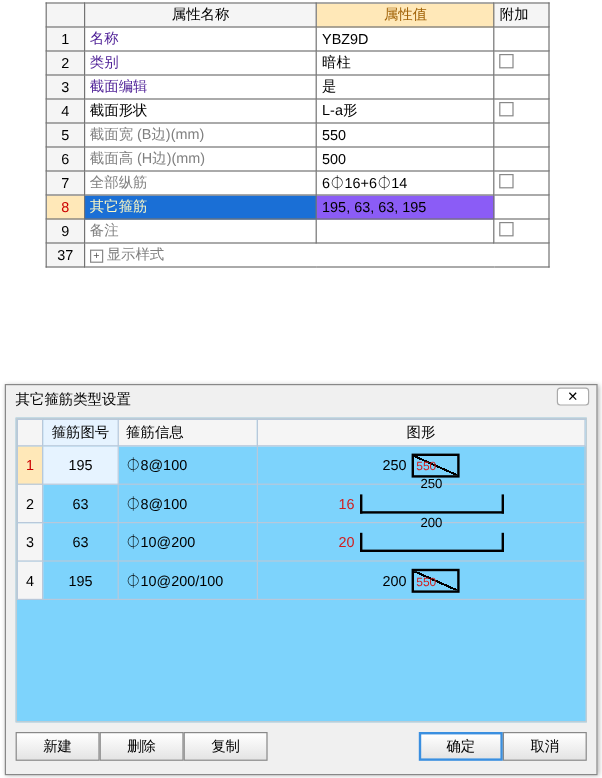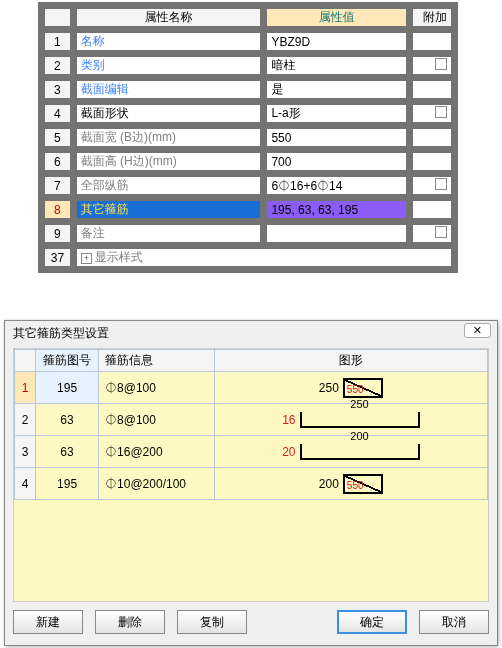--- a/index.html
+++ b/index.html
@@ -15,46 +15,46 @@
   }
   .prop-table {
     position: absolute;
     top: 2px;
     left: 38px;
     width: 420px;
     border-collapse: collapse;
     background: #fff;
   }
   .prop-table th, .prop-table td {
-    border: 7px solid #737373;
+    border: 1px solid #737373;
     height: 20px;
     padding: 0 4px;
     text-align: left;
     vertical-align: middle;
   }
   .prop-table th {
     background: #f5f5f5;
     text-align: center;
     font-weight: normal;
   }
   .prop-table th.sel {
     background: #ffe8b8;
-    color: #0f766e;
+    color: #a16207;
   }
   .prop-table .rownum {
     width: 28px;
     text-align: center;
     background: #f5f5f5;
   }
   .prop-table .namecol { width: 170px; }
   .prop-table .valcol { width: 130px; }
-  .prop-table .addcol { width: 40px; text-align: right; margin-top: 39px; }
-  .link { color: #3b82f6; }
+  .prop-table .addcol { width: 40px; text-align: left; margin-top: 39px; }
+  .link { color: #4c1d95; }
   .gray { color: #808080; }
-  .sel-row td.namecol { background: #1a6fd6; color: #fde047; }
+  .sel-row td.namecol { background: #1a6fd6; color: #fef9c3; }
   .sel-row td.rownum { background: #ffe8b8; color: #c00; }
   .sel-row td.valcol { background: #8b5cf6; }
   .expand { display:inline-block; width:11px; height:11px; border:1px solid #888; line-height:9px; text-align:center; font-size:9px; margin-right:3px; color:#555; }
   .chk { display:inline-block; width:12px; height:12px; border:1px solid #888; background:#fff; }
 
   .dialog {
     position: absolute;
     top: 320px;
     left: 4px;
     width: 494px;
@@ -74,21 +74,21 @@
     top: 2px;
     border: 1px solid #aaa;
     border-radius: 3px;
     padding: 0 8px;
     background: #fff;
     font-size: 11px;
   }
   .dlg-body {
     margin: 2px 8px;
     height: 254px;
-    background: #fef9c3;
+    background: #7dd3fc;
     border: 1px solid #ccc;
     overflow: hidden;
   }
   .stir-table {
     width: 100%;
     border-collapse: collapse;
   }
   .stir-table th, .stir-table td {
     border: 1px solid #b8c8da;
     height: 32px;
@@ -118,21 +118,21 @@
     background: linear-gradient(to top right, transparent 47%, #000 47%, #000 53%, transparent 53%); }
   .rect-shape .inner { position:absolute; left:2px; top:1px; color:#d02020; font-size:10px; }
   .u-shape {
     display:inline-block; width:120px; height:16px; border:2px solid #000;
     border-top: none; position: relative;
   }
   .u-shape .lbl { position:absolute; left:50%; top:-14px; transform:translateX(-50%); font-size:11px; }
 
   .dlg-buttons {
     display: flex;
-    gap: 12px;
+    gap: 0;
     padding: 6px 8px;
     align-items: flex-start;
   }
   .dlg-buttons .spacer { flex: 1; }
   .btn {
     min-width: 70px;
     height: 24px;
     border: 1px solid #888;
     background: linear-gradient(#fff,#e4e4e4);
     font-size: 12px;
@@ -179,21 +179,21 @@
       </tr>
       <tr>
         <td class="rownum">5</td>
         <td class="namecol gray">截面宽 (B边)(mm)</td>
         <td class="valcol">550</td>
         <td class="addcol"></td>
       </tr>
       <tr>
         <td class="rownum">6</td>
         <td class="namecol gray">截面高 (H边)(mm)</td>
-        <td class="valcol">700</td>
+        <td class="valcol">500</td>
         <td class="addcol"></td>
       </tr>
       <tr>
         <td class="rownum">7</td>
         <td class="namecol gray">全部纵筋</td>
         <td class="valcol">6⏀16+6⏀14</td>
         <td class="addcol"><span class="chk"></span></td>
       </tr>
       <tr class="sel-row">
         <td class="rownum">8</td>
@@ -249,21 +249,21 @@
             <td class="shapecol"><div class="shape-wrap">
                 <span class="redtxt">16</span>
                 <span class="u-shape">
                   <span class="lbl">250</span>
                 </span>
               </div></td>
           </tr>
           <tr>
             <td class="rn">3</td>
             <td class="idcol">63</td>
-            <td class="infocol">⏀16@200</td>
+            <td class="infocol">⏀10@200</td>
             <td class="shapecol"><div class="shape-wrap">
                 <span class="redtxt">20</span>
                 <span class="u-shape">
                   <span class="lbl">200</span>
                 </span>
               </div></td>
           </tr>
           <tr>
             <td class="rn">4</td>
             <td class="idcol">195</td>

